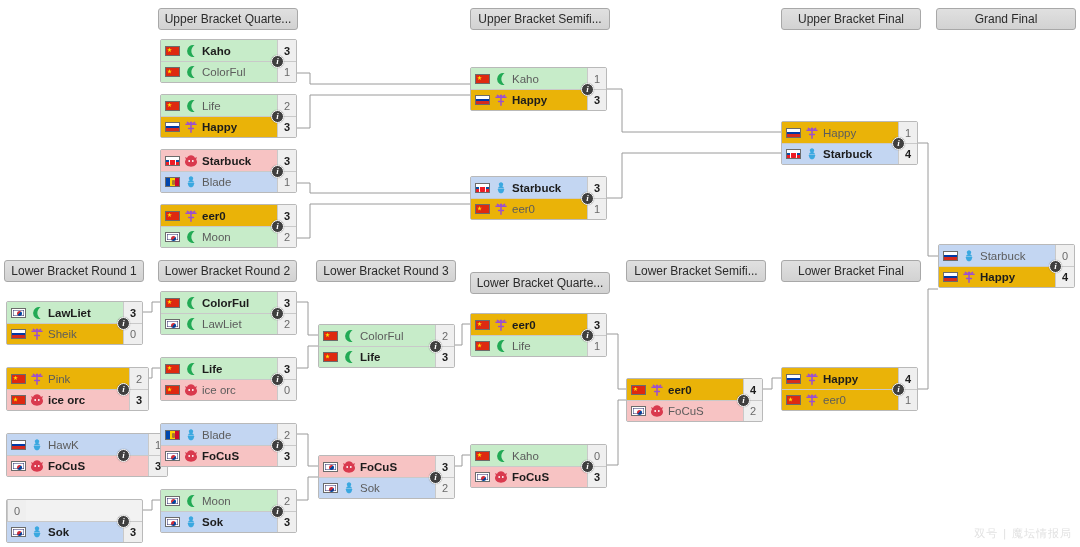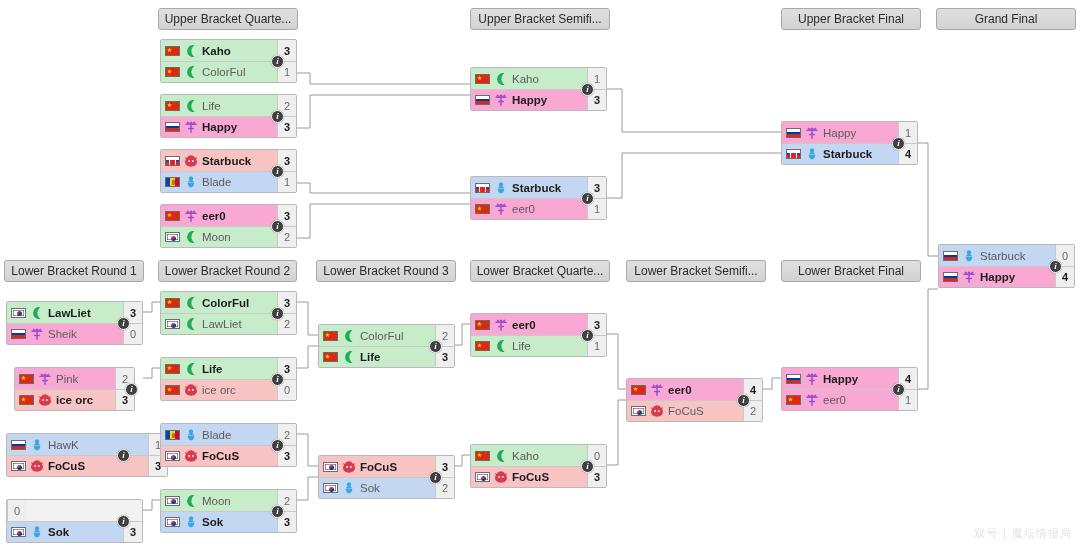--- a/index.html
+++ b/index.html
@@ -63,21 +63,21 @@
     flex: 1 1 auto;
     display: flex;
     align-items: center;
     height: 100%;
     padding-left: 4px;
     overflow: hidden;
   }
 
   
   .bg-green  { background: #c7ecc9; }
-  .bg-purple { background: #f9a8d4; }
+  .bg-purple { background: #eab308; }
   .bg-red    { background: #f7c3c3; }
   .bg-blue   { background: #c3d6f2; }
 
   .score-cell {
     flex: 0 0 19px;
     height: 100%;
     background: #efefef;
     border-left: 1px solid #c9c9c9;
     font-size: 11px;
     display: flex;
@@ -207,21 +207,21 @@
     </svg>
 
   <div id="headers-layer">
       <div class="round-header" title="Upper Bracket Quarterfinals" style="left: 158px; top: 8px; width: 140px;">Upper Bracket Quarte...</div>
       <div class="round-header" title="Upper Bracket Semifinals" style="left: 470px; top: 8px; width: 140px;">Upper Bracket Semifi...</div>
       <div class="round-header" title="Upper Bracket Final" style="left: 781px; top: 8px; width: 140px;">Upper Bracket Final</div>
       <div class="round-header" title="Grand Final" style="left: 936px; top: 8px; width: 140px;">Grand Final</div>
       <div class="round-header" title="Lower Bracket Round 1" style="left: 4px; top: 260px; width: 140px;">Lower Bracket Round 1</div>
       <div class="round-header" title="Lower Bracket Round 2" style="left: 158px; top: 260px; width: 139px;">Lower Bracket Round 2</div>
       <div class="round-header" title="Lower Bracket Round 3" style="left: 316px; top: 260px; width: 140px;">Lower Bracket Round 3</div>
-      <div class="round-header" title="Lower Bracket Quarterfinals" style="left: 470px; top: 260px; width: 140px;">Lower Bracket Quarte...</div>
+      <div class="round-header" title="Lower Bracket Quarterfinals" style="left: 470px; top: 272px; width: 140px;">Lower Bracket Quarte...</div>
       <div class="round-header" title="Lower Bracket Semifinals" style="left: 626px; top: 260px; width: 140px;">Lower Bracket Semifi...</div>
       <div class="round-header" title="Lower Bracket Final" style="left: 781px; top: 260px; width: 140px;">Lower Bracket Final</div>
     </div>
   <div id="matches-layer">
       <div class="match" style="left: 160px; top: 39px; width: 137px;">
         <div class="row winner">
           <div class="pname-cell bg-green">
             <span class="flag flag-cn"></span>
             <span class="race">
               <svg width="14" height="14" viewBox="0 0 14 14">
@@ -468,21 +468,21 @@
                 <path d="M2 4.2h10M7 4.2v8M4.6 8.6h4.8M3.4 2.4c1 .6 1.5 1.2 1.7 1.8M10.6 2.4c-1 .6-1.5 1.2-1.7 1.8" stroke="#9b4fd0" stroke-width="1.5" fill="none" stroke-linecap="round"></path>
                 <circle cx="7" cy="3" r="1.5" fill="#9b4fd0"></circle>
               </svg>
             </span>
             <span>Sheik</span>
           </div>
           <div class="score-cell">0</div>
         </div>
         <div class="info-badge" style="left: 110px; top: 15px;">i</div>
       </div>
-      <div class="match" style="left: 14px; top: 367px; width: 121px;">
+      <div class="match" style="left: 6px; top: 367px; width: 143px;">
         <div class="row">
           <div class="pname-cell bg-purple">
             <span class="flag flag-cn"></span>
             <span class="race">
               <svg width="14" height="14" viewBox="0 0 14 14">
                 <path d="M2 4.2h10M7 4.2v8M4.6 8.6h4.8M3.4 2.4c1 .6 1.5 1.2 1.7 1.8M10.6 2.4c-1 .6-1.5 1.2-1.7 1.8" stroke="#9b4fd0" stroke-width="1.5" fill="none" stroke-linecap="round"></path>
                 <circle cx="7" cy="3" r="1.5" fill="#9b4fd0"></circle>
               </svg>
             </span>
             <span>Pink</span>

